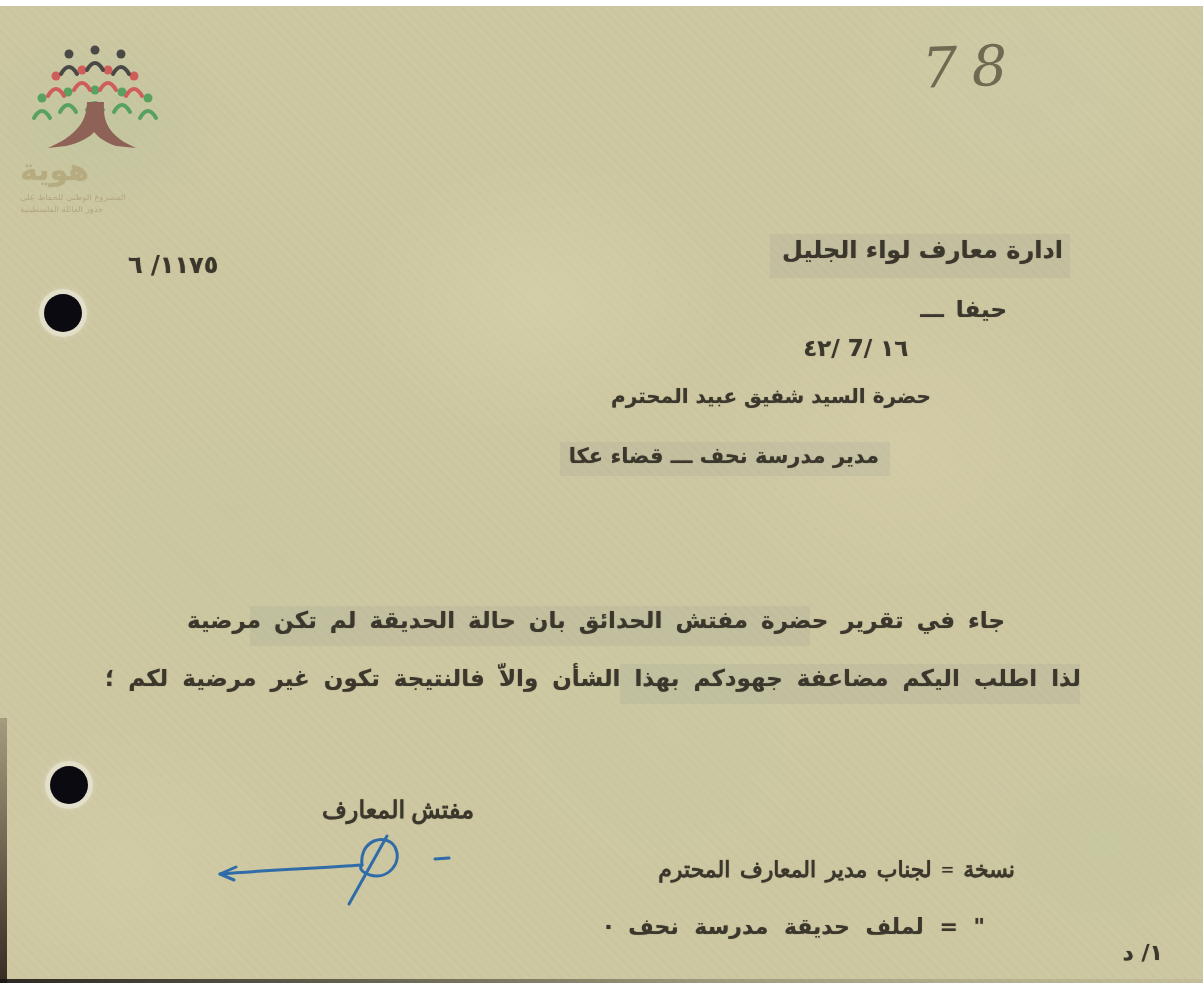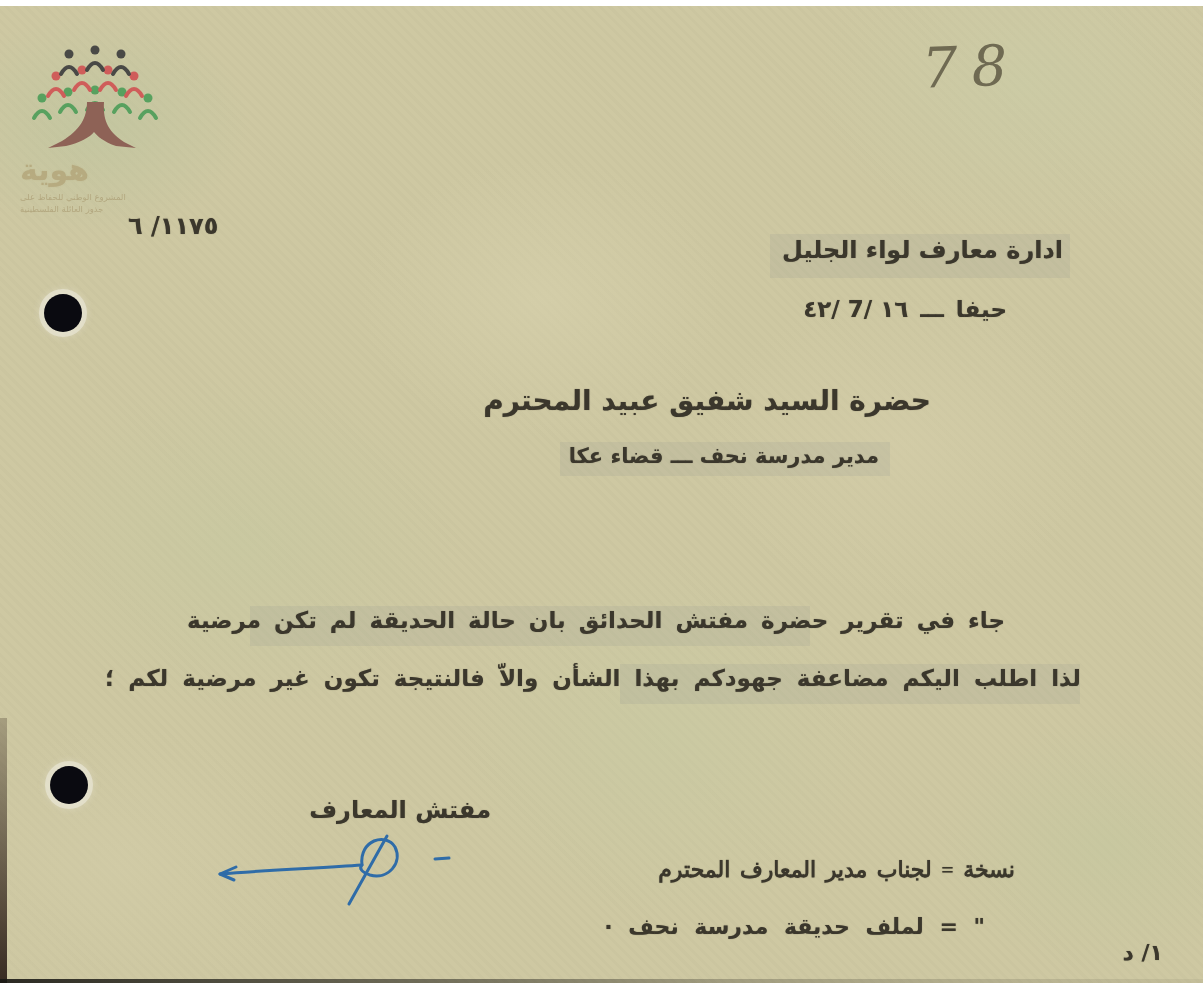--- a/index.html
+++ b/index.html
@@ -24,37 +24,37 @@
     background:linear-gradient(to bottom, rgba(46,30,22,.25), rgba(40,26,20,.9));
   }
   #paper::after{ 
     content:"";position:absolute;left:0;bottom:0;height:4px;right:0;
     background:linear-gradient(to right, rgba(25,24,20,.9), rgba(25,24,20,.25) 60%, rgba(25,24,20,.05));
   }
   .artifact{position:absolute;background:rgba(125,130,140,.12);pointer-events:none;}
   
   .type{position:absolute;direction:rtl;color:#3b372c;font-weight:bold;white-space:nowrap;
         text-shadow:0 0 1px rgba(59,55,44,.55);letter-spacing:.5px;}
-  .ltr{direction:ltr;}
+  .ltr{direction:ltr;margin-top:39px;}
   
   .hole{position:absolute;width:38px;height:38px;border-radius:50%;background:#0a0a10;
         box-shadow:0 0 0 5px rgba(238,236,224,.55), 0 0 6px 6px rgba(238,236,224,.25);}
   
   #hand-number{position:absolute;left:922px;top:28px;font-family:"DejaVu Serif",serif;
     font-style:italic;font-size:56px;color:#6f6a52;letter-spacing:14px;transform:rotate(-2deg);
     font-weight:400;}
   
   #watermark{position:absolute;left:20px;top:38px;width:150px;text-align:left;opacity:.92;}
   #watermark .wordmark{font-size:30px;color:#af9f72;opacity:.75;font-weight:bold;
     text-shadow:0 0 2px rgba(175,159,114,.4);margin-top:-4px;direction:rtl;}
   #watermark .tagline{font-size:8.5px;color:#ab9d74;opacity:.8;direction:rtl;line-height:1.45;
     margin-top:4px;}
   
   #sig-block{position:absolute;left:210px;top:790px;width:260px;}
-  #sig-title{position:relative;right:0;margin-right:7px;}
+  #sig-title{position:relative;right:0;margin-right:24px;font-family:Liberation Serif, serif;}
   #signature-svg{position:absolute;left:0;top:26px;}
   
   #date-line{position:absolute;top:290px;right:196px;display:flex;direction:ltr;gap:12px;
     color:#3b372c;font-weight:bold;font-size:23px;text-shadow:0 0 1px rgba(59,55,44,.55);}
 </style>
 </head>
 <body>
 
 <div id="stage">
   <div id="paper">
@@ -143,21 +143,21 @@
     <div class="type ltr" style="left:128px;top:206px;font-size:24px;letter-spacing:4px;">١١٧٥/ ٦</div>
 
     <div class="type" style="top:230px;right:140px;font-size:24px;">ادارة معارف لواء الجليل</div>
 
     <div id="date-line">
       <span class="ltr">٤٢/ 7/ ١٦</span>
       <span>ـــ</span>
       <span>حيفا</span>
     </div>
 
-    <div class="type" style="top:378px;right:272px;font-size:28px;">حضرة السيد شفيق عبيد المحترم</div>
+    <div class="type" style="top:378px;right:272px;font-size:20px;">حضرة السيد شفيق عبيد المحترم</div>
     <div class="type" style="top:438px;right:324px;font-size:21px;">مدير مدرسة نحف ـــ قضاء عكا</div>
 
 
     <div class="type" style="top:601px;right:198px;font-size:23px;word-spacing:5px;text-align:center;">جاء في تقرير حضرة مفتش الحدائق بان حالة الحديقة لم تكن مرضية</div>
     <div class="type" style="top:659px;right:122px;font-size:23px;word-spacing:6px;">لذا اطلب اليكم مضاعفة جهودكم بهذا الشأن والاّ فالنتيجة تكون غير مرضية لكم ؛</div>
 
     <div id="sig-block">
       <div id="sig-title" class="type" style="position:relative;top:0;right:auto;left:28px;font-size:24px;">مفتش المعارف</div>
       <svg id="signature-svg" width="250" height="85" viewBox="0 0 250 85">
         <g fill="none" stroke="#2f6ca8" stroke-width="3" stroke-linecap="round">

